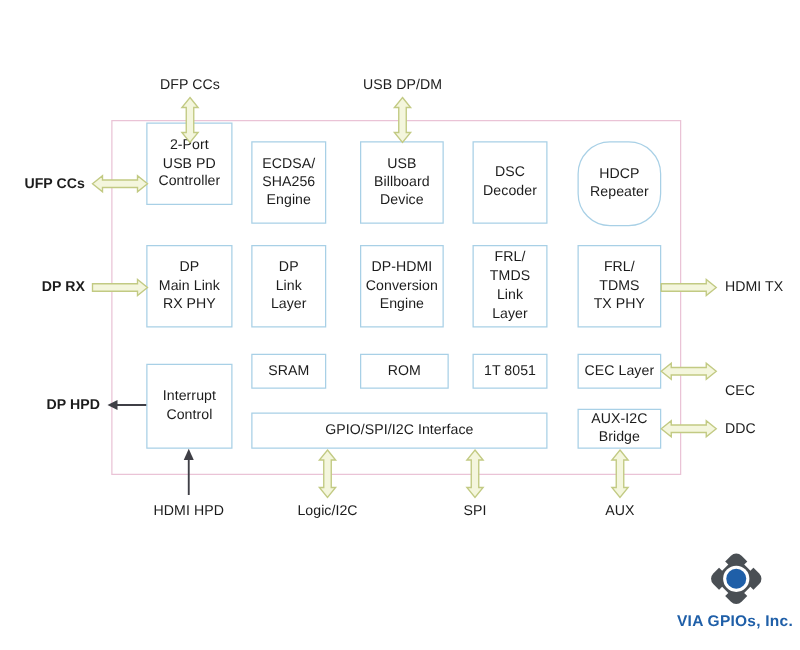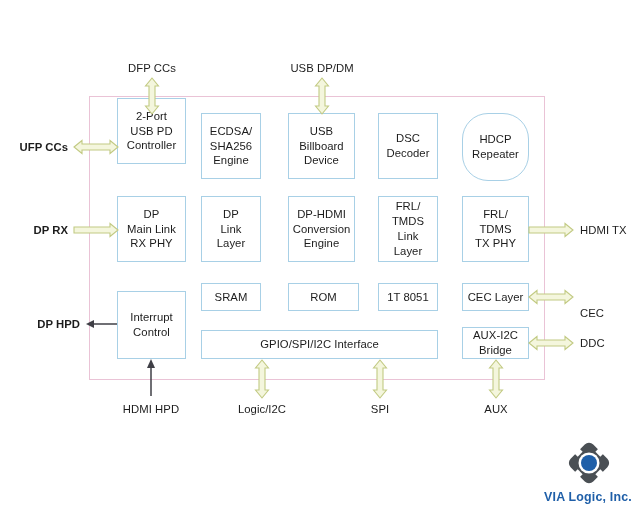--- a/index.html
+++ b/index.html
@@ -246,16 +246,16 @@
 
           <rect x="19.5" y="3.5" width="7" height="7" fill="#ffffff"></rect>
           <rect x="19.5" y="35.5" width="7" height="7" fill="#ffffff"></rect>
           <rect x="3.5" y="19.5" width="7" height="7" fill="#ffffff"></rect>
           <rect x="35.5" y="19.5" width="7" height="7" fill="#ffffff"></rect>
         </g>
         <circle cx="23" cy="23" r="10.5" fill="#ffffff"></circle>
         <circle cx="23" cy="23" r="8" fill="#1f5fa8"></circle>
       </svg>
     </div>
-    <div id="logo-text">VIA Logic, Inc.</div>
+    <div id="logo-text">VIA GPIOs, Inc.</div>
   </div>
 
 </div>
 
 </body></html>

